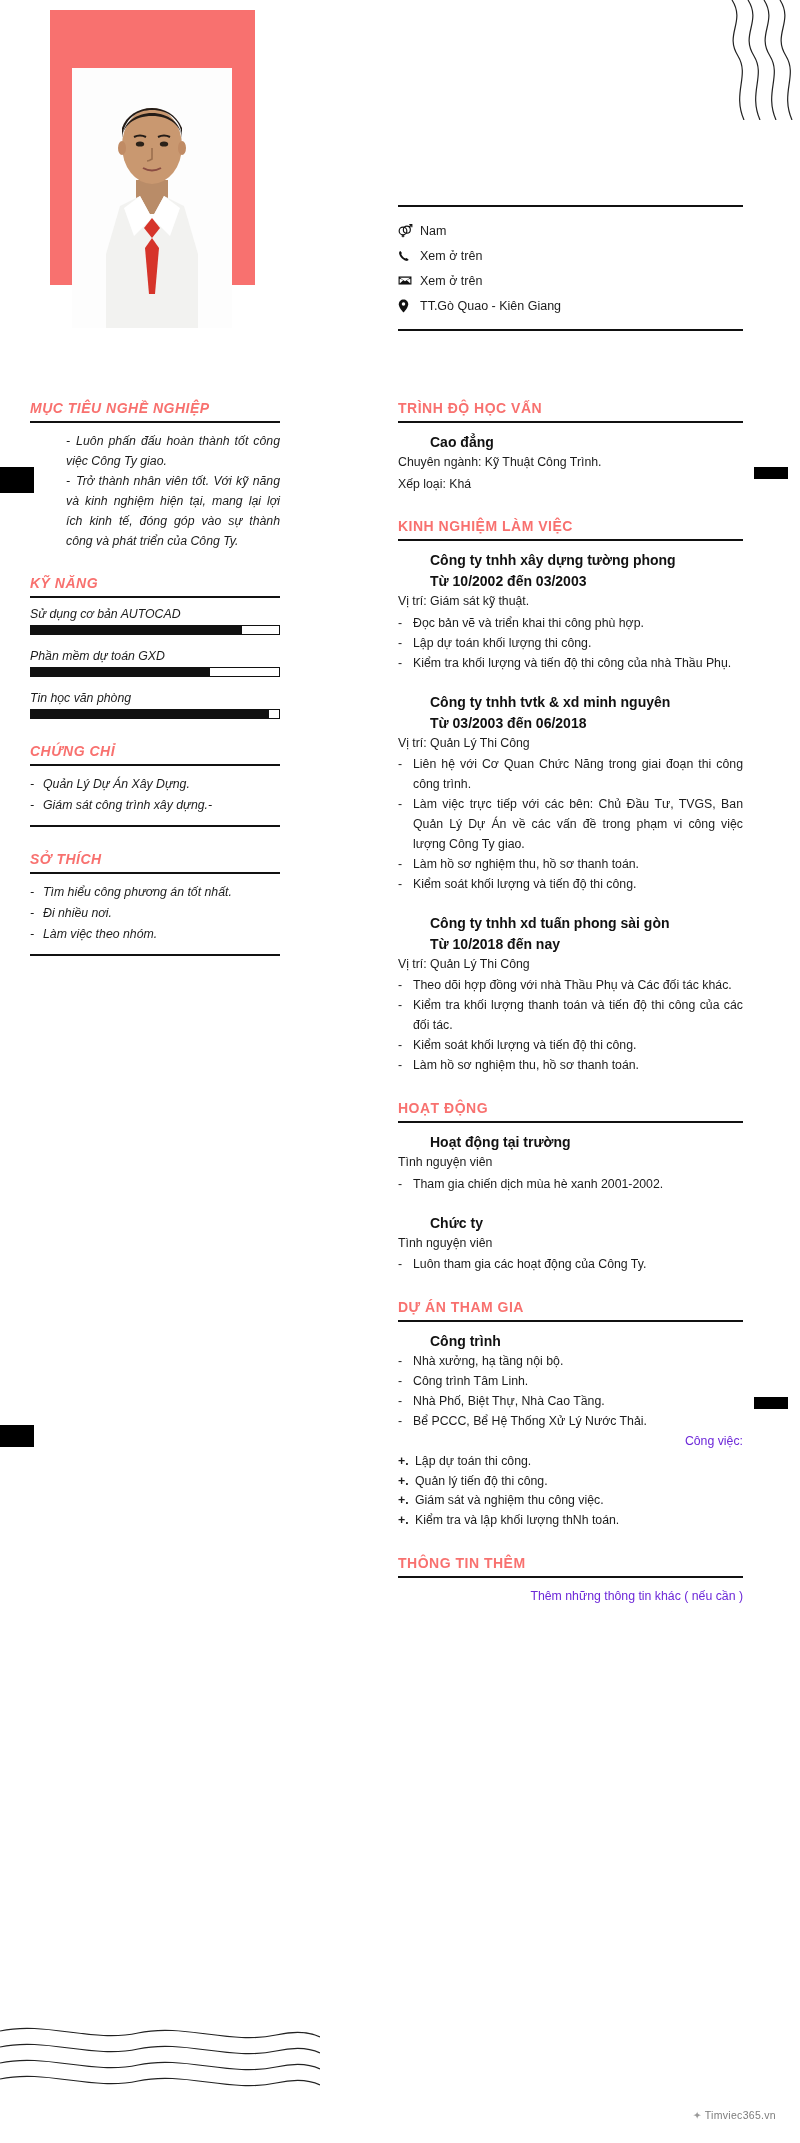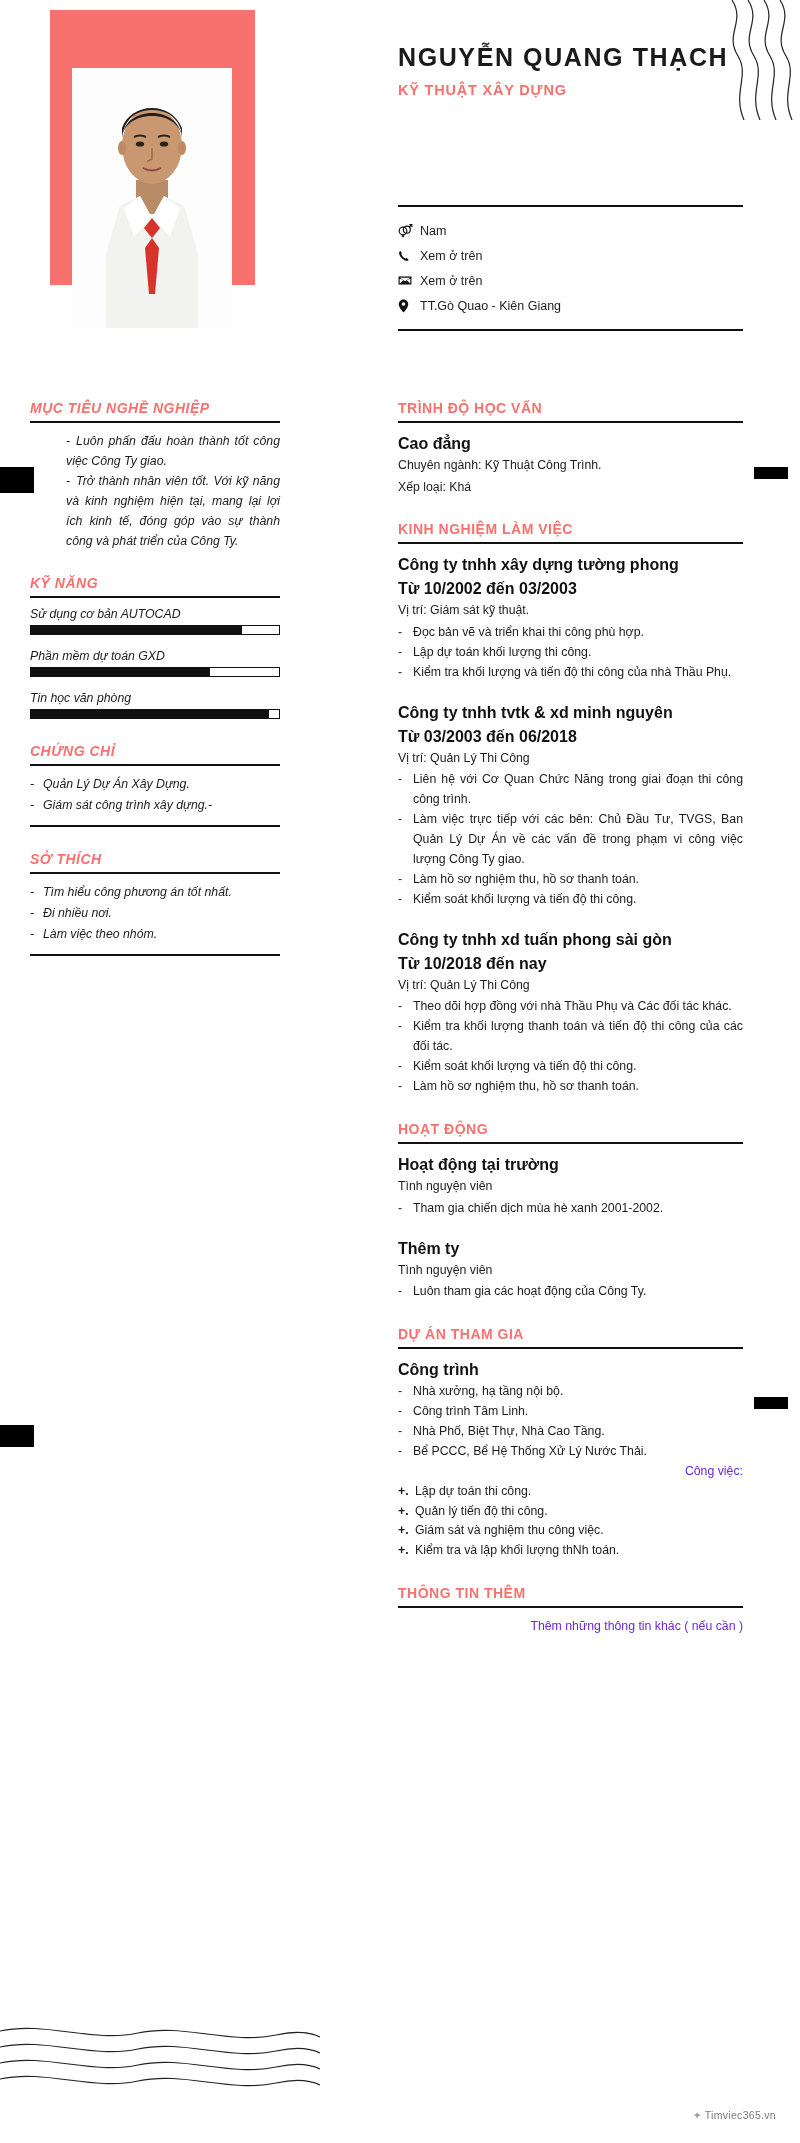--- a/index.html
+++ b/index.html
@@ -179,24 +179,25 @@
   }
   .bar-fill {
     position: absolute;
     left: 0; top: 0; bottom: 0;
     background: #111;
   }
 
   
   .entry { margin-bottom: 18px; }
   .entry-title {
-    font-size: 16px;
+    font-size: 14px;
     font-weight: bold;
     color: #111;
     line-height: 1.5;
+    margin-left: 32px;
   }
   .entry-sub {
     font-size: 12.3px;
     color: #1c1c1c;
     line-height: 1.6;
     margin-bottom: 2px;
   }
   .entry-li {
     display: flex;
     font-size: 12.3px;
@@ -271,24 +272,20 @@
         <path d="M86 69 q6 -3 12 0" stroke="#241c17" stroke-width="2" fill="none"></path>
 
         <path d="M80 80 L80 91 q-3 2 -5 2" stroke="#9b6f4e" stroke-width="1.6" fill="none"></path>
         <path d="M71 100 q9 5 18 0" stroke="#8a4c42" stroke-width="2" fill="none"></path>
 
         <ellipse cx="50" cy="80" rx="4" ry="7" fill="#c08b64"></ellipse>
         <ellipse cx="110" cy="80" rx="4" ry="7" fill="#c08b64"></ellipse>
       </svg>
     </div>
 
-    <div class="name-area">
-      <div class="full-name">NGUYỄN QUANG THẠCH</div>
-      <div class="job-title">KỸ THUẬT XÂY DỰNG</div>
-    </div>
 
     <div class="contact-box">
 
 
       <div class="contact-row">
         <span class="contact-ico">
           <svg width="15" height="15" viewBox="0 0 18 18">
               <circle cx="6" cy="9.5" r="4.6" fill="none" stroke="#111" stroke-width="1.4"></circle>
               <circle cx="10.6" cy="8" r="4.2" fill="none" stroke="#111" stroke-width="1.4"></circle>
               <path d="M13.3 5.1 L16.4 2" stroke="#111" stroke-width="1.4"></path>
@@ -493,21 +490,21 @@
         <div class="entry">
           <div class="entry-title">Hoạt động tại trường</div>
           <div class="entry-sub">Tình nguyện viên</div>
           <div class="entry-li">
               <span class="bullet">-</span>
               <span class="txt">Tham gia chiến dịch mùa hè xanh 2001-2002.</span>
             </div>
         </div>
 
         <div class="entry">
-          <div class="entry-title">Thêm ty</div>
+          <div class="entry-title">Chức ty</div>
           <div class="entry-sub">Tình nguyện viên</div>
           <div class="entry-li">
               <span class="bullet">-</span>
               <span class="txt">Luôn tham gia các hoạt động của Công Ty.</span>
             </div>
         </div>
       </div>
 
       <div class="block">
         <div class="sec-title">DỰ ÁN THAM GIA</div>

